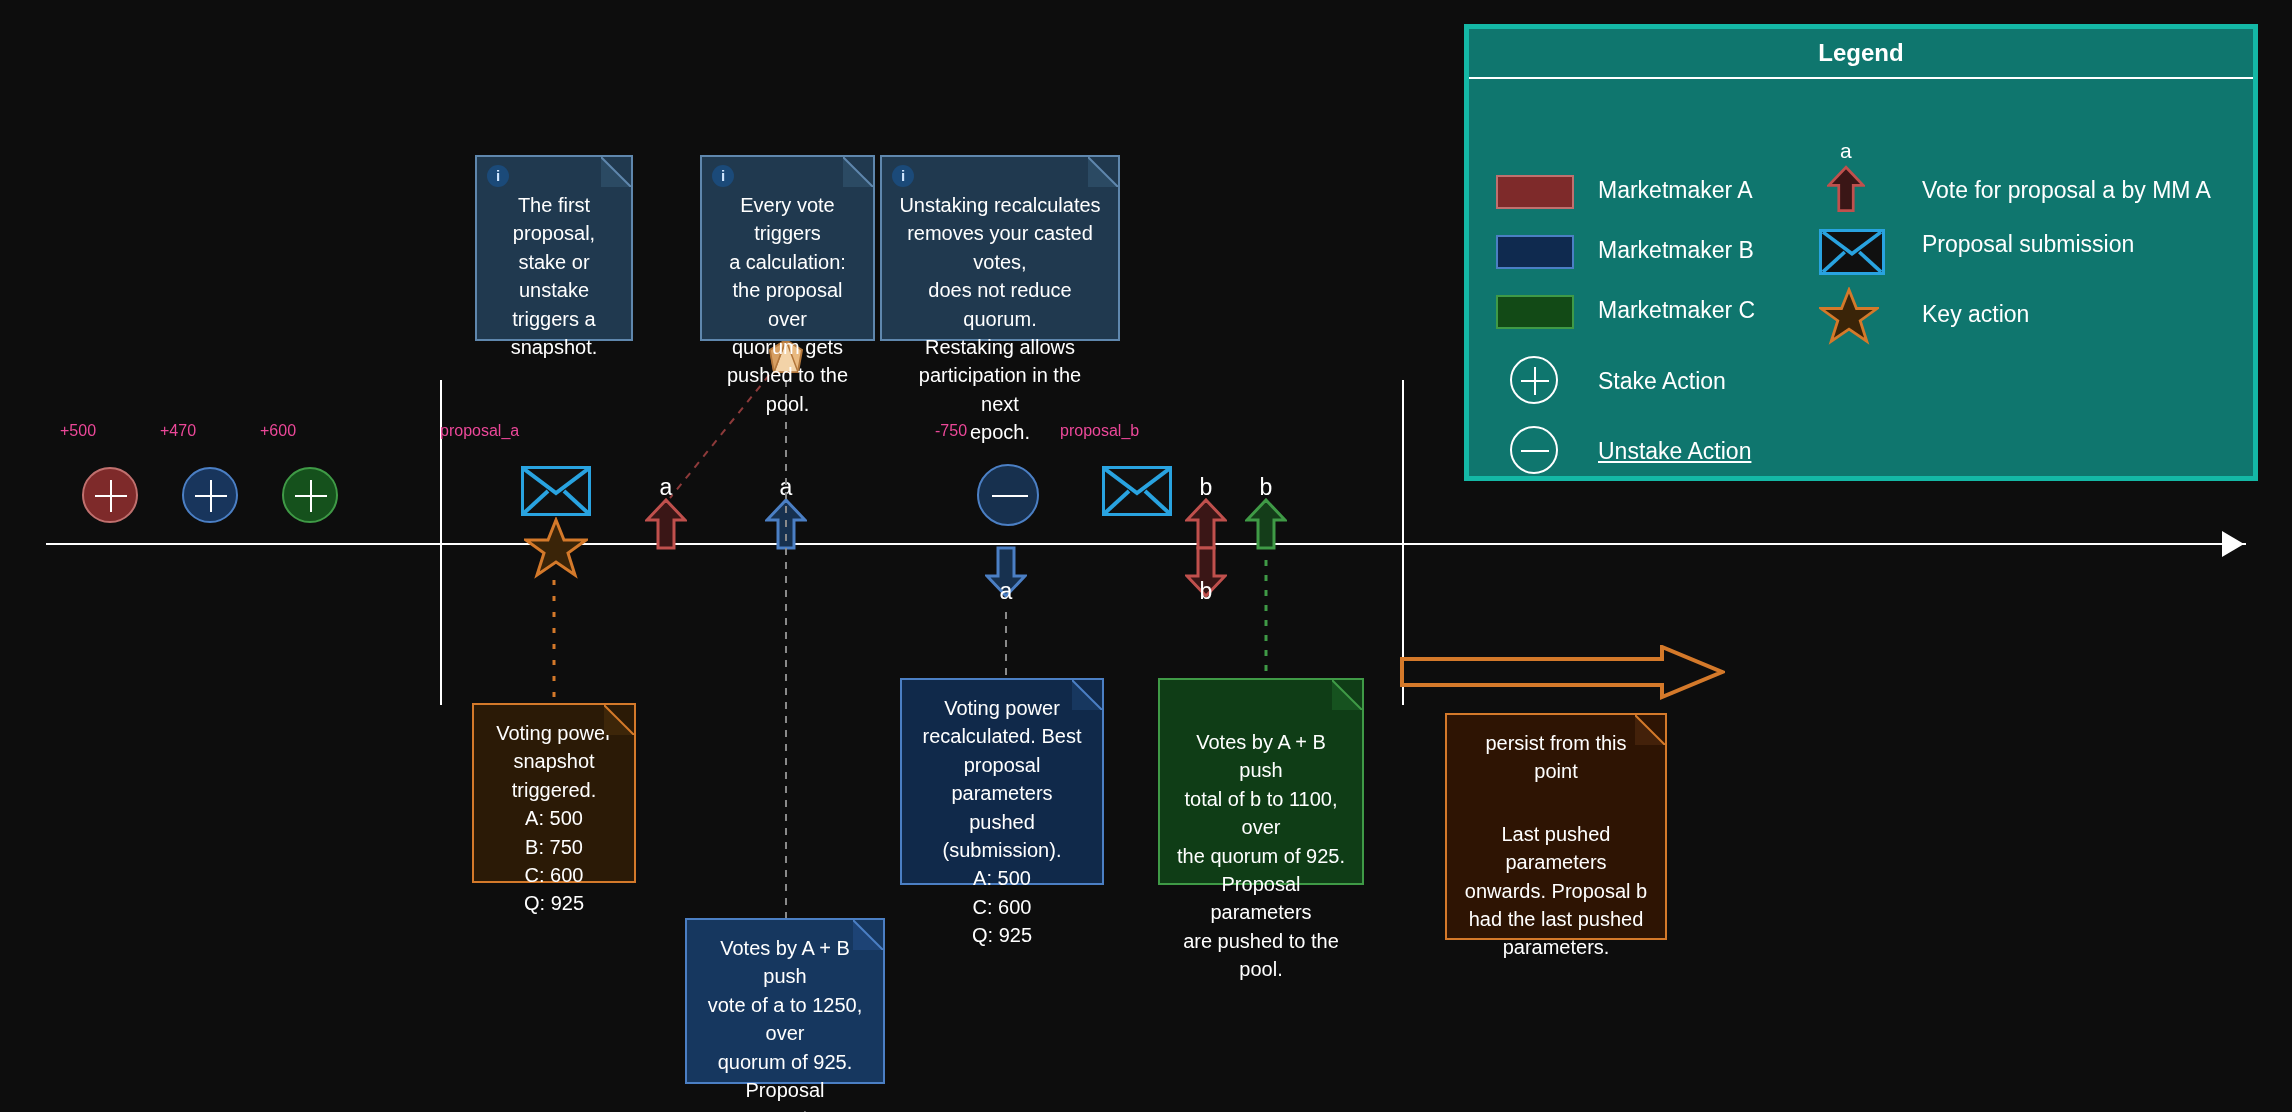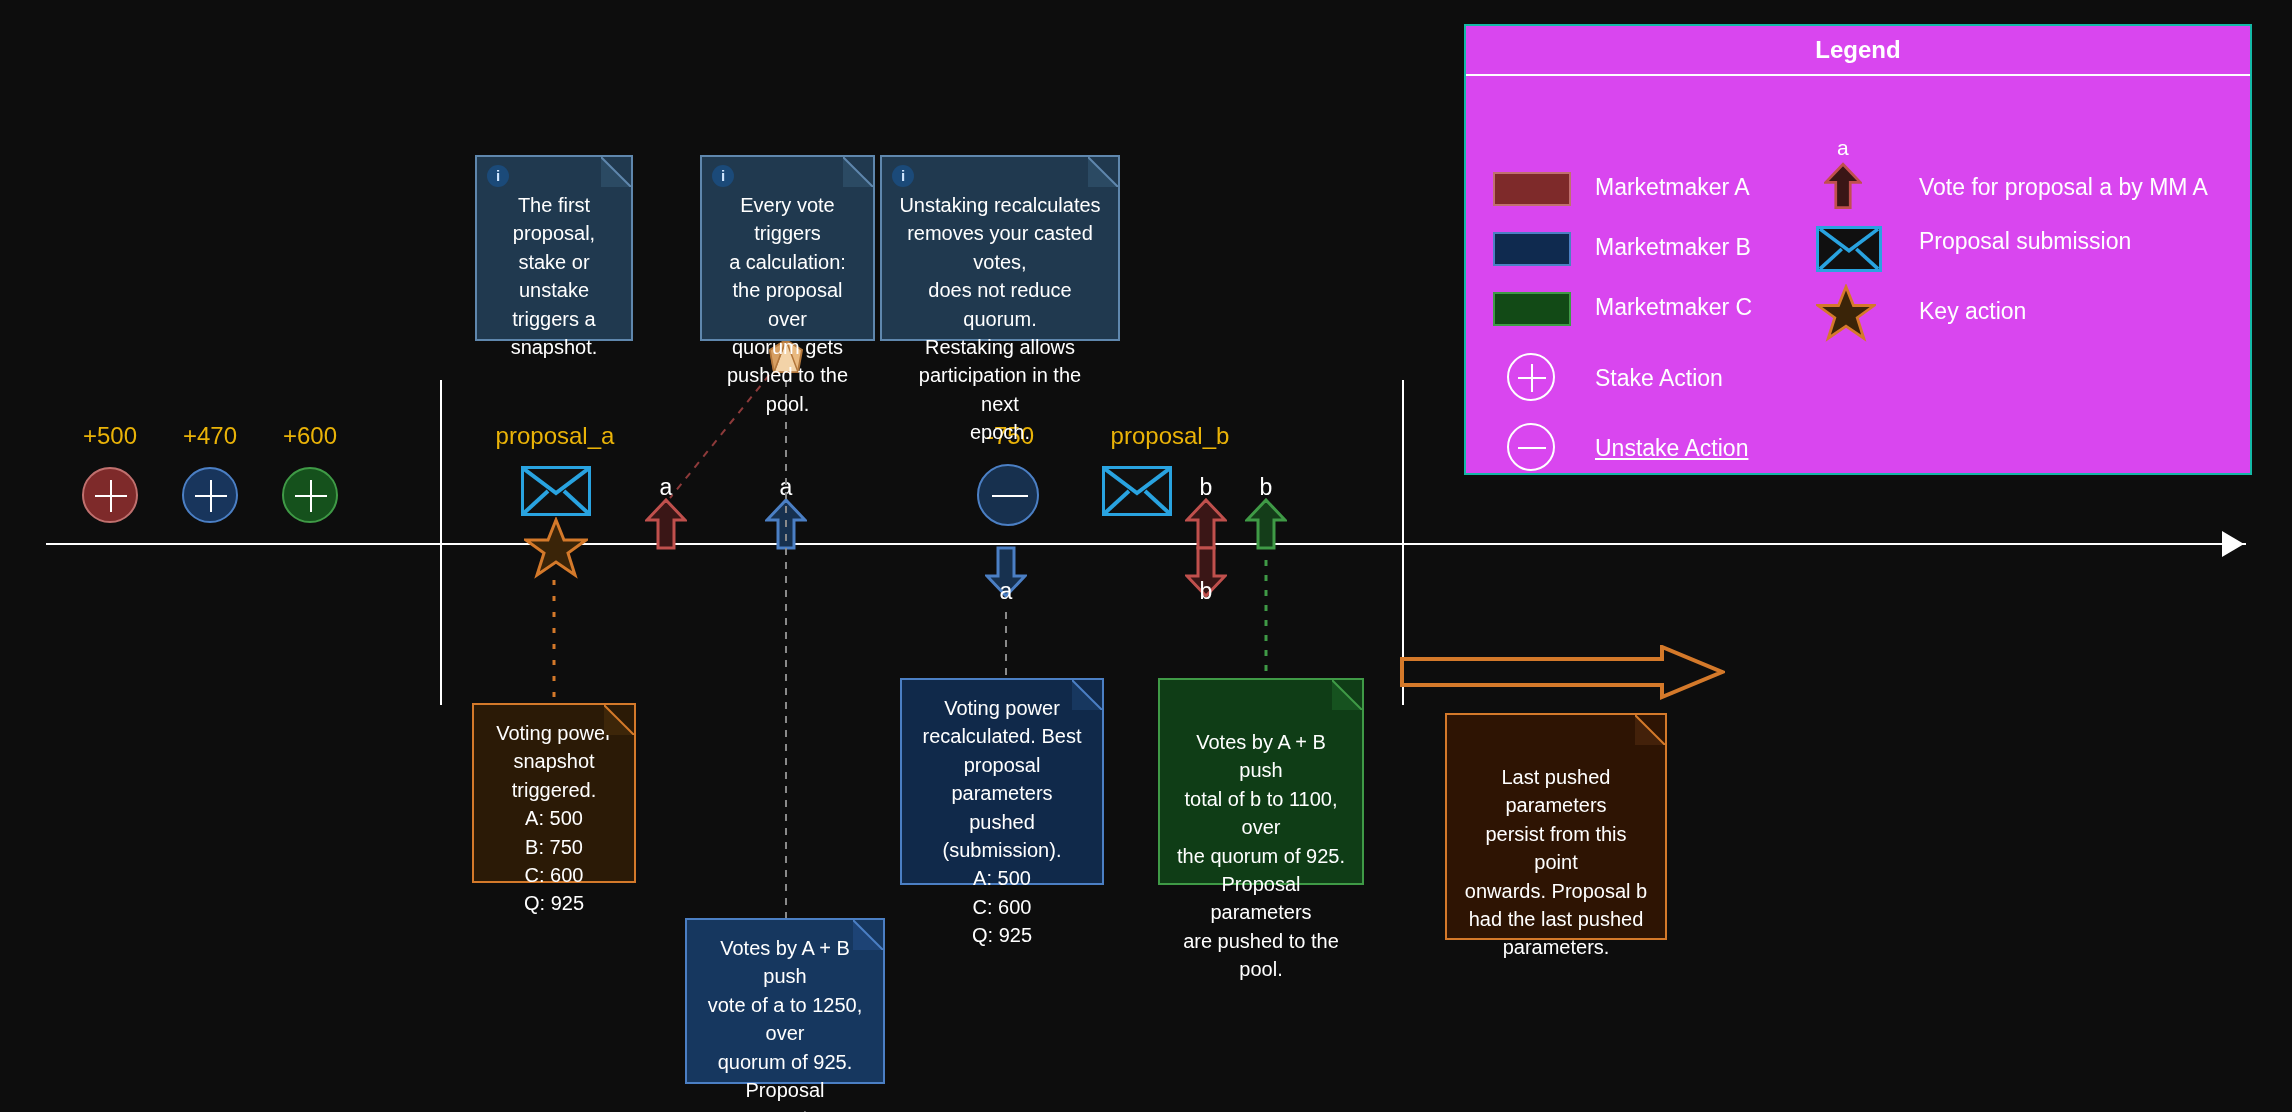--- a/index.html
+++ b/index.html
@@ -9,21 +9,21 @@
   }
   .canvas{position:absolute;inset:0;}
 
   
   .axis{position:absolute;left:46px;top:543px;width:2200px;height:2px;background:#ffffff;}
   .axis-arrow{position:absolute;left:2222px;top:531px;width:0;height:0;
      border-top:13px solid transparent;border-bottom:13px solid transparent;border-left:22px solid #ffffff;}
   .vline{position:absolute;width:2px;background:#ffffff;}
 
   
-  .epoch-label{position:absolute;font-size:24px;color:#eab308;text-align:center;white-space:nowrap;}
+  .epoch-label{position:absolute;font-size:16px;color:#ec4899;white-space:nowrap;}
 
   
   .circle{position:absolute;width:56px;height:56px;border-radius:50%;box-sizing:border-box;}
   .circle .hbar,.circle .vbar{position:absolute;background:#ffffff;}
   .circle .hbar{left:11px;top:26px;width:32px;height:2px;}
   .circle .vbar{left:26px;top:11px;width:2px;height:32px;}
 
   
   .env{position:absolute;box-sizing:border-box;border:3px solid #29a3e0;background:#101010;}
   .env svg{display:block;}
@@ -43,21 +43,21 @@
     position:absolute;box-sizing:border-box;border-width:2px;border-style:solid;
     font-size:20px;line-height:1.42;text-align:center;color:#ffffff;
     padding:14px 16px 12px 16px;
   }
   .note .fold{position:absolute;top:0;right:0;width:30px;height:30px;}
   .note.info{padding-top:34px;}
   .note .info-i{position:absolute;left:10px;top:8px;width:22px;height:22px;border-radius:50%;
      background:#1b4a79;color:#cfe6ff;font-size:15px;font-weight:bold;line-height:22px;text-align:center;}
 
   
-  .legend{position:absolute;border:2px solid #14b8a6;background:#d946ef;}
+  .legend{position:absolute;border:5px solid #14b8a6;background:#0f766e;}
   .legend-title{height:48px;line-height:48px;text-align:center;font-size:24px;font-weight:bold;
     border-bottom:2px solid #ffffff;}
   .legend-body{position:relative;height:100%;}
   .sw{position:absolute;width:78px;height:34px;border-width:2px;border-style:solid;box-sizing:border-box;}
   .lg-text{position:absolute;font-size:23px;color:#ffffff;white-space:nowrap;}
   .lg-circle{position:absolute;width:48px;height:48px;border-radius:50%;border:2px solid #ffffff;box-sizing:border-box;}
   .lg-circle .hbar{position:absolute;left:9px;top:22px;width:28px;height:2px;background:#fff;}
   .lg-circle .vbar{position:absolute;left:22px;top:9px;width:2px;height:28px;background:#fff;}
 
   
@@ -311,22 +311,22 @@
     <div>are pushed to the pool.</div>
   </div>
 
   <div class="note" style="left:1445px;top:713px;width:222px;height:227px;background:#2e1403;border-color:#d4792a;">
     <div class="fold">
       <svg width="30" height="30">
           <polygon points="0,0 30,30 0,30" fill="#43210a"></polygon>
           <polyline points="0,0 30,30" stroke="#d4792a" stroke-width="2" fill="none"></polyline>
         </svg>
     </div>
+    <div>persist from this point</div>
     <div style="margin-top:34px;">Last pushed parameters</div>
-    <div>persist from this point</div>
     <div>onwards. Proposal b</div>
     <div>had the last pushed</div>
     <div>parameters.</div>
   </div>
 
   <div class="legend" style="left:1464px;top:24px;width:784px;height:447px;">
     <div class="legend-title">Legend</div>
     <div class="legend-body">
 
       <div class="sw" style="left:27px;top:96px;background:#7e2a2a;border-color:#c0706e;"></div>

